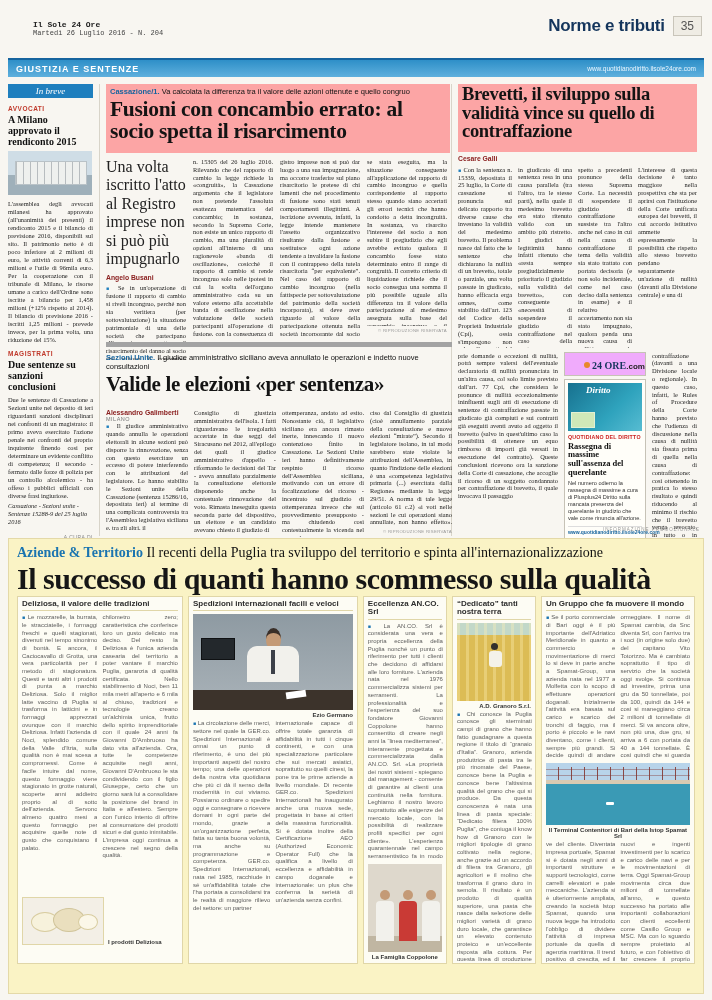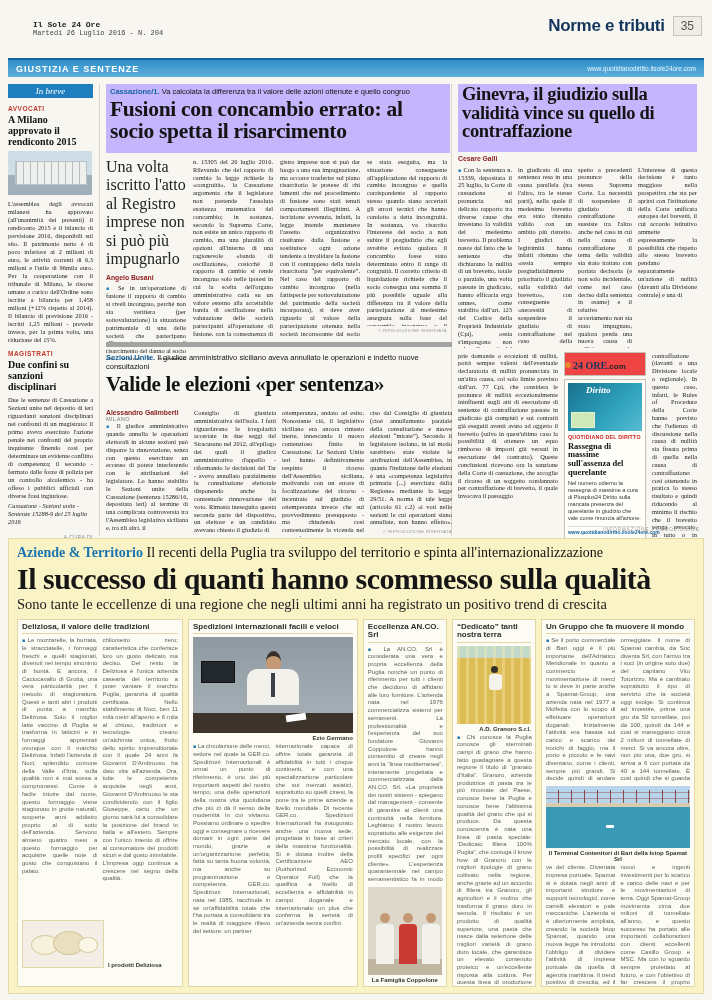--- a/index.html
+++ b/index.html
@@ -32,21 +32,21 @@
   .sb-curator .nm{font-size:6.5px;font-weight:bold;color:#222;}
   .photo-building{width:84px;height:44px;margin:3px 0 5px 0;position:relative;
      background:linear-gradient(#cfdde6 0 55%,#9fb0ba 55% 100%);overflow:hidden;}
   .photo-building .bld{position:absolute;left:7px;top:10px;width:70px;height:22px;background:#eef0ee;
      border:1px solid #b9c2c7;
      background-image:repeating-linear-gradient(90deg,rgba(100,110,120,.4) 0 1.5px,transparent 1.5px 7px);}
   
   .kicker{font-family:"Liberation Sans",sans-serif;font-size:7.5px;color:#111;padding:3px 4px 2px 4px;}
   .kicker b{color:#16649e;font-weight:bold;}
   .headline{font-weight:bold;line-height:1.0;color:#141414;padding:1px 4px 11px 4px;letter-spacing:-0.3px;}
-  .tinted{background:#c4b5fd;}
+  .tinted{background:#fca5a5;}
   .byline{font-family:"Liberation Sans",sans-serif;font-weight:bold;font-size:6.8px;color:#8b2020;margin:3px 0;}
   .dateline{font-family:"Liberation Sans",sans-serif;font-size:5.5px;color:#777;letter-spacing:.5px;}
   .news-col{font-size:6.4px;line-height:1.22;text-align:justify;overflow:hidden;color:#1c1c1c;}
   .lead::before{content:"■ ";color:#1f7fbe;font-size:5px;}
   .ripro{font-family:"Liberation Sans",sans-serif;font-size:4.3px;color:#999;text-align:right;margin-top:2px;letter-spacing:.3px;}
   .standfirst{font-size:16px;line-height:1.15;color:#222;margin-bottom:6px;}
   
   .art1{position:absolute;left:106px;top:84px;width:344px;height:255px;}
   .art1 .headline{font-size:21.5px;}
   .art1-cols{display:flex;gap:7px;margin-top:5px;height:178px;}
@@ -55,21 +55,21 @@
   .art2{position:absolute;left:458px;top:84px;width:246px;height:452px;border-left:1px solid #d8d4c9;padding-left:6px;box-sizing:border-box;margin-left:-7px;}
   .art2 .headline{font-size:18.5px;}
   .a2-upper{display:flex;gap:6px;margin-top:4px;height:182px;}
   .a2-upper .c1,.a2-upper .c2,.a2-upper .c3{width:55px;}
   .a2-upper .c4{width:60px;}
   .a2-lower{display:flex;gap:6px;margin-top:4px;height:196px;}
   .a2-lower .cont{width:102px;}
   .a2-lower .c4b{width:46px;}
   
   .promo{width:82px;display:flex;flex-direction:column;}
-  .promo-banner{border:1px solid #c6c2b6;background:#ef4444;text-align:left;padding:2px 0;margin-bottom:3px;}
+  .promo-banner{border:1px solid #c6c2b6;background:#f0abfc;text-align:right;padding:2px 0;margin-bottom:3px;}
   .promo-banner .sun{display:inline-block;width:6px;height:6px;border-radius:50%;background:#e8882a;vertical-align:middle;margin-right:2px;}
   .promo-banner .l24{font-weight:bold;font-size:10px;color:#14355c;}
   .promo-banner .com{font-family:"Liberation Sans",sans-serif;font-weight:bold;font-size:8px;color:#222;}
   .promo-card{border:1px solid #c6c2b6;background:#fffef9;padding:3px;flex:1;}
   .promo-thumb{height:48px;background:linear-gradient(135deg,#17718f,#2fa3bd 60%,#57bcd2);position:relative;margin-bottom:3px;}
   .promo-thumb .brand{position:absolute;left:18px;top:2px;color:#fff;font-weight:bold;font-style:italic;font-size:9px;}
   .promo-thumb .chip{position:absolute;left:3px;bottom:3px;width:22px;height:14px;background:#cfe8b8;border:1px solid #ffffff66;}
   .promo-label{font-family:"Liberation Sans",sans-serif;font-weight:bold;font-size:5.3px;color:#cc2222;letter-spacing:.2px;}
   .promo-title{font-size:8.5px;font-weight:bold;line-height:1.05;color:#111;margin:2px 0 3px 0;}
   .promo-body{font-family:"Liberation Sans",sans-serif;font-size:5.6px;line-height:1.25;color:#333;}
@@ -146,21 +146,21 @@
 
   <div class="sidebar">
     <div class="inbreve">In breve</div>
     <div class="sb-tag">AVVOCATI</div>
     <div class="sb-title">A Milano approvato il rendiconto 2015</div>
     <div class="photo-building ph">
         <div class="bld"></div>
       </div>
     <div class="sb-body">L'assemblea degli avvocati milanesi ha approvato (all'unanimità dei presenti) il rendiconto 2015 e il bilancio di previsione 2016, disponibili sul sito. Il patrimonio netto è di poco inferiore ai 2 milioni di euro, le attività correnti di 6,3 milioni e l'utile di 96mila euro. Per la cooperazione con il tribunale di Milano, le risorse umane a carico dell'Ordine sono iscritte a bilancio per 1,458 milioni (+12% rispetto al 2014). Il bilancio di previsione 2016 - iscritti 1,25 milioni - prevede invece, per la prima volta, una riduzione del 15%.</div>
     <div class="sb-tag">MAGISTRATI</div>
-    <div class="sb-title">Due confini su sanzioni disciplinari</div>
+    <div class="sb-title">Due sentenze su sanzioni conclusioni</div>
     <div class="sb-body">Due le sentenze di Cassazione a Sezioni unite nel deposito di ieri riguardanti sanzioni disciplinari nei confronti di un magistrato: il primo aveva esercitato l'azione penale nei confronti del proprio inquirente finendo così per determinare un evidente conflitto di competenza; il secondo - fermato dalle forze di polizia per un controllo alcolemico - ha offeso i pubblici ufficiali con diverse frasi ingiuriose.</div>
     <div class="sb-cite">Cassazione - Sezioni unite - Sentenze 15288-9 del 25 luglio 2016</div>
     <div class="sb-curator">
       <div class="lbl">A CURA DI</div>
       <div class="nm">Enrico Bronzo</div>
     </div>
   </div>
 
   <div class="art1">
     <div class="tinted">
@@ -180,21 +180,21 @@
       <div class="c news-col">gistro imprese non si può dar luogo a una sua impugnazione, ma occorre trasferire sul piano risarcitorio le pretese di chi lamenti che nel procedimento di fusione sono stati tenuti comportamenti illegittimi. A iscrizione avvenuta, infatti, la legge intende mantenere l'assetto organizzativo risultante dalla fusione e sostituisce ogni azione tendente a invalidare la fusione con il contrappeso della tutela risarcitoria “per equivalente”. Nel caso del rapporto di cambio incongruo (nella fattispecie per sottovalutazione del patrimonio della società incorporata), si deve aver riguardo al valore della partecipazione ottenuta nella società incorporante dal socio della società incorporata. Si deve confrontare - secondo la Cassazione - non la posizione del socio a seguito della fusione rispetto a quella che egli avrebbe avuto qualora la fusione non fos-</div>
       <div class="c">
         <div class="news-col" style="height:168px">se stata eseguita, ma la situazione conseguente all'applicazione del rapporto di cambio incongruo e quella corrispondente al rapporto stesso quando siano accertati gli errori tecnici che hanno condotto a detta incongruità. In sostanza, va risarcito l'interesse del socio a non subire il pregiudizio che egli avrebbe evitato qualora il concambio fosse stato determinato entro il range di congruità. Il corretto criterio di liquidazione richiede che il socio consegua una somma il più possibile uguale alla differenza tra il valore della partecipazione al medesimo assegnata sulla base del concambio incongruo e il valore della partecipazione stessa ove tale elemento fosse stato correttamente determinato: così da porre, appunto, il socio nella condizione equivalente a quella che egli avrebbe avuto se la fusione fosse stata legittimamente eseguita.</div>
         <div class="ripro">© RIPRODUZIONE RISERVATA</div>
       </div>
     </div>
   </div>
 
   <div class="art2">
     <div class="tinted">
-      <div class="headline">Ginevra, il giudizio sulla validità vince su quello di contraffazione</div>
+      <div class="headline">Brevetti, il sviluppo sulla validità vince su quello di contraffazione</div>
     </div>
     <div class="byline">Cesare Galli</div>
     <div class="a2-upper">
       <div class="c1 news-col lead">Con la sentenza n. 15339, depositata il 25 luglio, la Corte di cassazione si pronuncia sul delicato rapporto tra diverse cause che investano la validità del medesimo brevetto. Il problema nasce dal fatto che le sentenze che dichiarano la nullità di un brevetto, totale o parziale, una volta passate in giudicato, hanno efficacia erga omnes, come stabilito dall'art. 123 del Codice della Proprietà Industriale (Cpi), ossia s'impongono non solo alle parti del giudizio in cui sono rese e ai loro aventi causa, ma a tutti i consociati, compresi quelli nei confronti dei quali il brevetto sia stato giudicato interamente valido (o valido con una portata più ampia di quella conosciuta dalla sentenza di nullità passata in giudicato) da un'altra decisione. La pronuncia che accerta la validità del brevetto non è dunque suscettibile di dare luogo a un giudicato sostanziale, perché la parte che ha visto respinte, in tutto o in parte, le pro-</div>
       <div class="c2 news-col">in giudicato di una sentenza resa in una causa parallela (tra l'altro, tra le stesse parti), nella quale il medesimo brevetto era stato ritenuto valido con un ambito più ristretto. I giudici di legittimità hanno infatti ritenuto che «resta sempre pregiudizialmente prioritario il giudizio sulla validità del brevetto», con conseguente «necessità di sospendere il giudizio di contraffazione nel caso della contemporanea pendenza anche dell'altro (quello di nullità, ndr), avente carattere pregiudiziale di antecedente logico-giuridico», ovviamente (questo il senso implicito del ragionamento) nei casi in cui non sia possibile disporre la riunione, in particolare perché le cause pendono in gradi diversi. Viene così corretto il tiro ri-</div>
       <div class="c3 news-col">spetto a precedenti pronunce della stessa Suprema Corte. La necessità di sospendere il giudizio di contraffazione sussiste tra l'altro anche nel caso in cui nella causa di contraffazione il tema della validità sia stato trattato con portata decisoria (e non solo incidentale, come nel caso deciso dalla sentenza in esame) e il relativo accertamento non sia stato impugnato, qualora penda una nuova causa di nullità promossa da una parte diversa (o dalla stessa parte, per ragioni diverse da quelle fatte valere nel primo giudizio e dunque ad essa non precluse).</div>
       <div class="c4 news-col">L'interesse di questa decisione è tanto maggiore nella prospettiva che sta per aprirsi con l'istituzione della Corte unificata europea dei brevetti, il cui accordo istitutivo ammette espressamente la possibilità che rispetto allo stesso brevetto pendano separatamente un'azione di nullità (davanti alla Divisione centrale) e una di</div>
     </div>
     <div class="a2-lower">
       <div class="cont news-col">prie domande o eccezioni di nullità, potrà sempre valersi dell'eventuale declaratoria di nullità pronunciata in un'altra causa, col solo limite previsto dall'art. 77 Cpi, che considera le pronunce di nullità eccezionalmente ininfluenti sugli atti di esecuzione di sentenze di contraffazione passate in giudicato già compiuti e sui contratti già eseguiti aventi avuto ad oggetto il brevetto (salvo in quest'ultimo caso la possibilità di ottenere un equo rimborso di importi già versati in esecuzione del contratto). Queste conclusioni ricevono ora la sanzione della Corte di cassazione, che accoglie il ricorso di un soggetto condannato per contraffazione di brevetto, il quale invocava il passaggio</div>
@@ -241,21 +241,20 @@
     </div>
   </div>
 
   <div class="disclaimer">INFORMAZIONE PROMOZIONALE</div>
   <div class="advert">
     <div class="adv-strap">
       <span class="brand">Aziende &amp; Territorio</span>
       <span>Il recenti della Puglia tra sviluppo del territorio e spinta all'internazionalizzazione</span>
     </div>
     <div class="adv-headline">Il successo di quanti hanno scommesso sulla qualità</div>
-    <div class="adv-deck">Sono tante le eccellenze di una regione che negli ultimi anni ha registrato un positivo trend di crescita</div>
 
     <div class="panels">
 
       <div class="panel" style="width:168px">
         <div class="p-title">Deliziosa, il valore delle tradizioni</div>
         <div class="p-cols">
           <div class="p-col lead-sq" style="width:78px;height:280px">Le mozzarelle, la burrata, le stracciatelle, i formaggi freschi e quelli stagionati, divenuti nel tempo sinonimo di bontà. E ancora, il Caciocavallo di Grotta, una vera particolarità per il metodo di stagionatura. Questi e tanti altri i prodotti di punta a marchio Deliziosa. Solo il miglior latte vaccino di Puglia si trasforma in latticini e in formaggi apprezzati ovunque con il marchio Deliziosa. Infatti l'azienda di Noci, splendido comune della Valle d'Itria, sulla qualità non è mai scesa a compromessi. Come è facile intuire dal nome, questo formaggio viene stagionato in grotte naturali, scoperte anni addietro proprio al di sotto dell'azienda. Servono almeno quattro mesi a questo formaggio per acquisire quelle note di gusto che conquistano il palato.</div>
           <div class="p-col" style="width:78px;height:280px">chilometro zero; caratteristica che conferisce loro un gusto delicato ma deciso. Del resto la Deliziosa è l'unica azienda casearia del territorio a poter vantare il marchio Puglia, garanzia di qualità certificata. Nello stabilimento di Noci, ben 11 mila metri all'aperto e 6 mila al chiuso, tradizioni e tecnologie creano un'alchimia unica, frutto dello spirito imprenditoriale con il quale 24 anni fa Giovanni D'Ambruoso ha dato vita all'azienda. Ora, tutte le competenze acquisite negli anni, Giovanni D'Ambruoso le sta condividendo con il figlio Giuseppe, certo che un giorno sarà lui a consolidare la posizione del brand in Italia e all'estero. Sempre con l'unico intento di offrire al consumatore dei prodotti sicuri e dal gusto inimitabile. L'impresa oggi continua a crescere nel segno della qualità.</div>
         </div>
         <div style="display:flex;gap:4px;align-items:flex-end;margin-top:3px">

